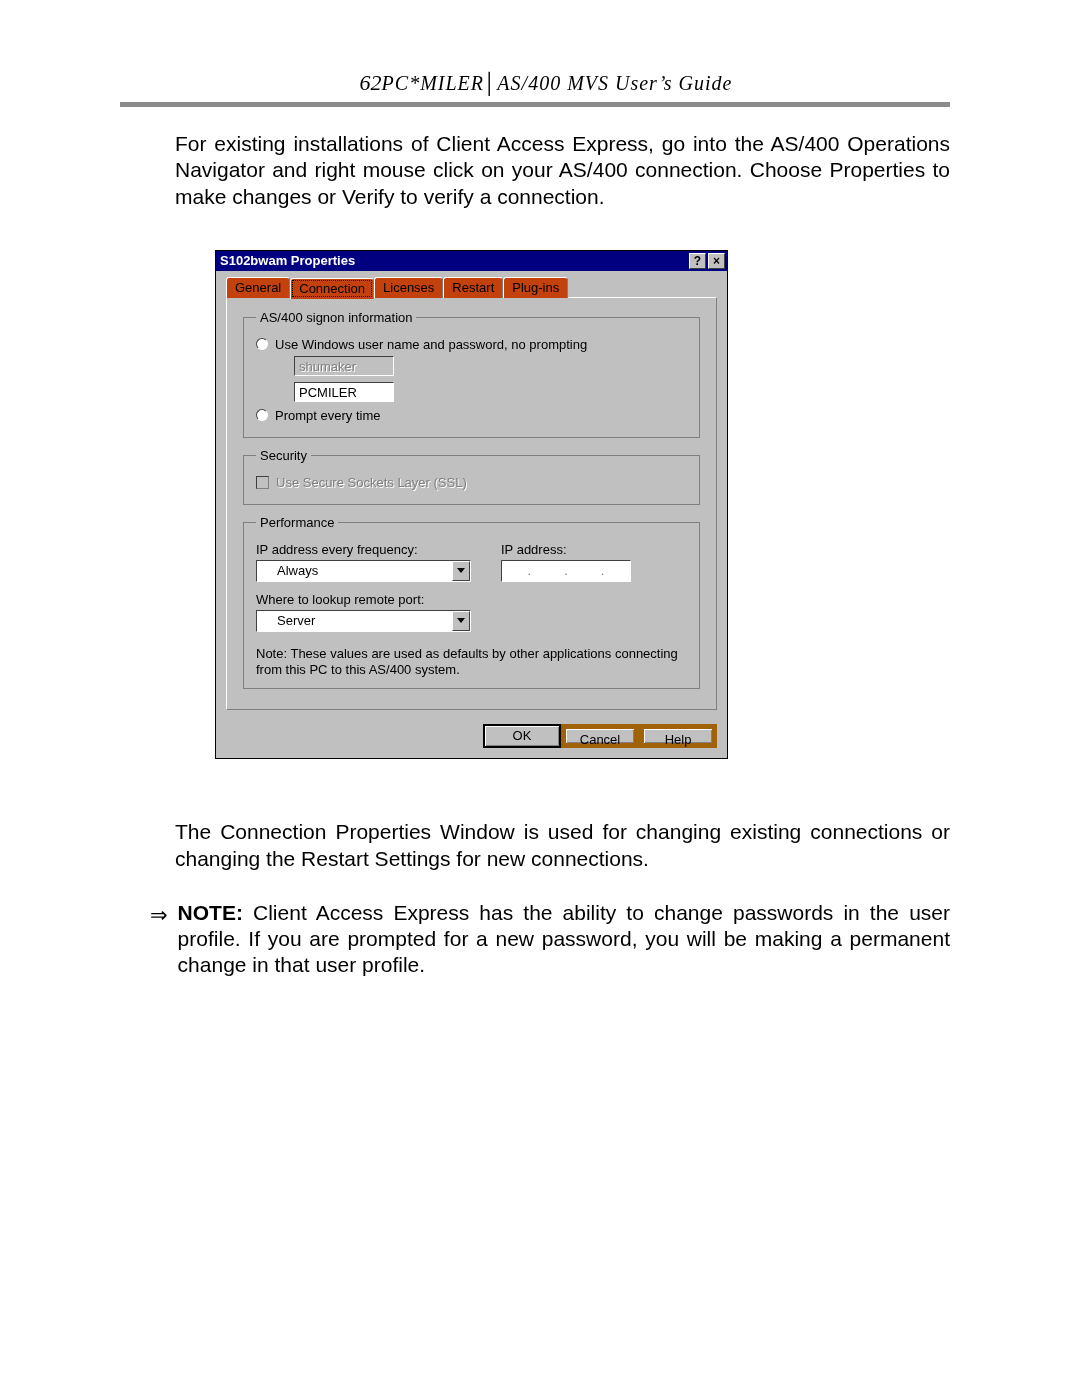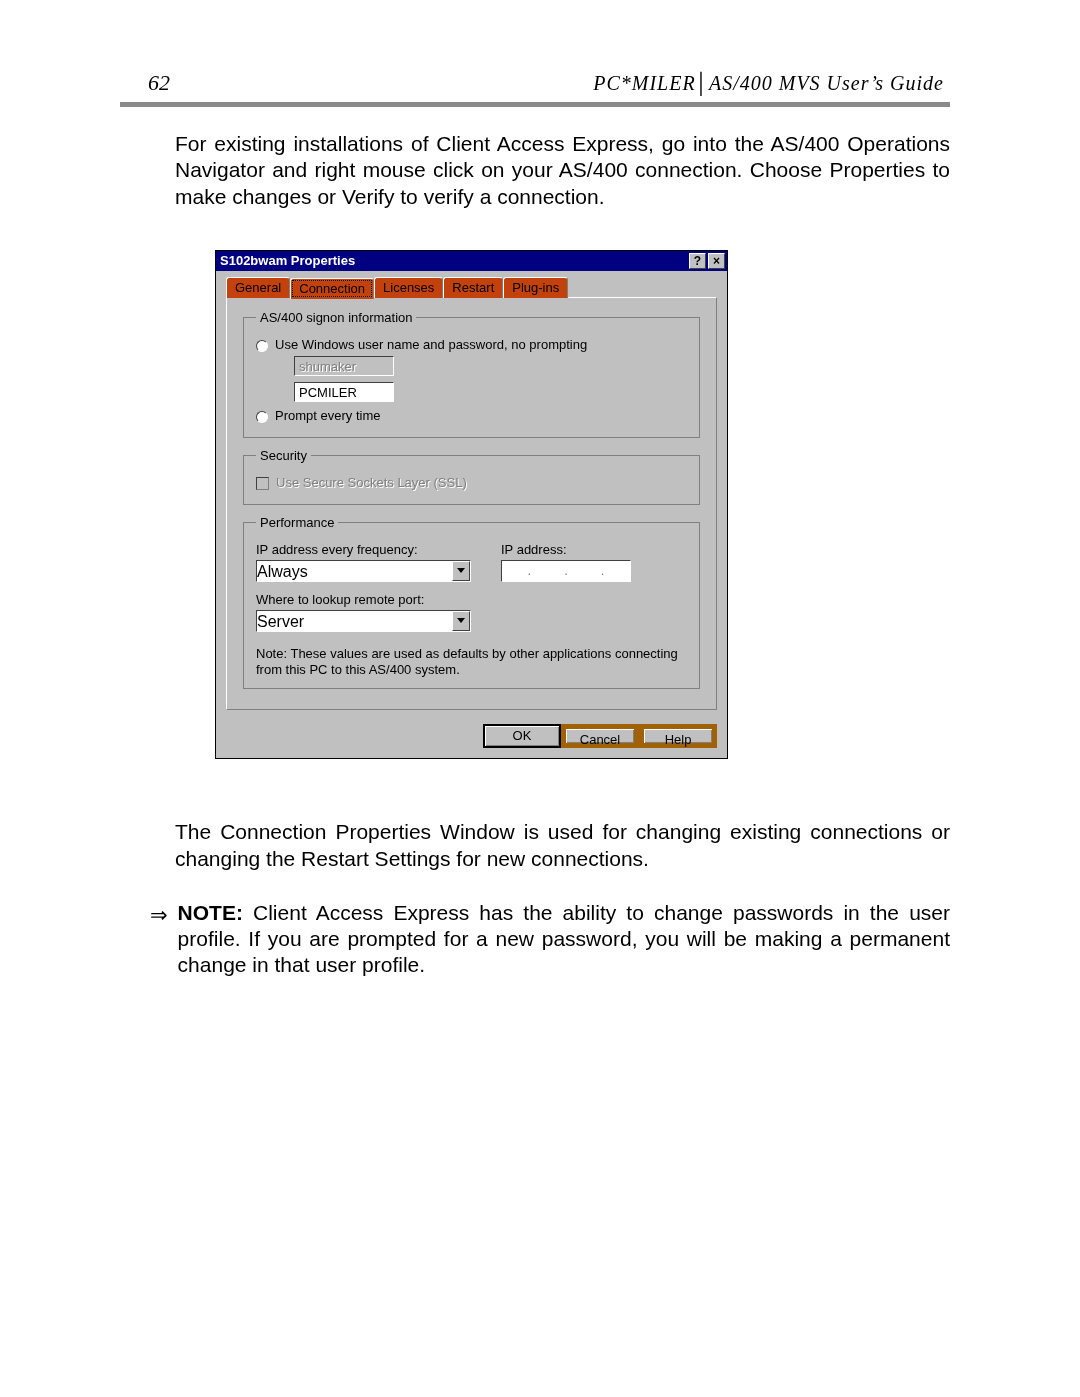--- a/index.html
+++ b/index.html
@@ -13,21 +13,21 @@
     position: relative;
   }
   .page {
     width: 1080px;
     height: 1397px;
     padding: 70px 130px 0 120px;
     position: relative;
   }
   .header {
     display: flex;
-    justify-content: space-between;
+    justify-content: center;
     align-items: baseline;
     font-family: Georgia, 'Times New Roman', serif;
     padding: 0 6px 6px 28px;
   }
   .page-number {
     font-style: italic;
     font-size: 22px;
   }
   .guide-title {
     font-style: italic;
@@ -136,21 +136,21 @@
     border: 1px solid #808080;
     margin: 0 0 10px 0;
     padding: 8px 12px 10px 12px;
   }
   fieldset.groupbox legend {
     padding: 0 4px;
     font-size: 13px;
   }
   .radio-row, .check-row {
     display: flex;
-    align-items: flex-end;
+    align-items: center;
     gap: 7px;
     margin: 4px 0;
   }
   .radio {
     width: 12px; height: 12px;
     border: 1px solid #404040;
     border-right-color: #fff;
     border-bottom-color: #fff;
     border-radius: 50%;
     background: #fff;
@@ -203,22 +203,22 @@
     width: 215px;
     height: 22px;
     border: 1px solid #404040;
     border-right-color: #fff;
     border-bottom-color: #fff;
     background: #fff;
     margin-top: 2px;
   }
   .combo .combo-text {
     flex: 1;
-    padding: 2px 0;
-    font-size: 16px;
+    padding: 2px 20px;
+    font-size: 13px;
     white-space: nowrap;
   }
   .combo .combo-btn {
     width: 18px;
     background: #c0c0c0;
     border: 1px solid #fff;
     border-right-color: #404040;
     border-bottom-color: #404040;
     display: flex;
     align-items: center;

